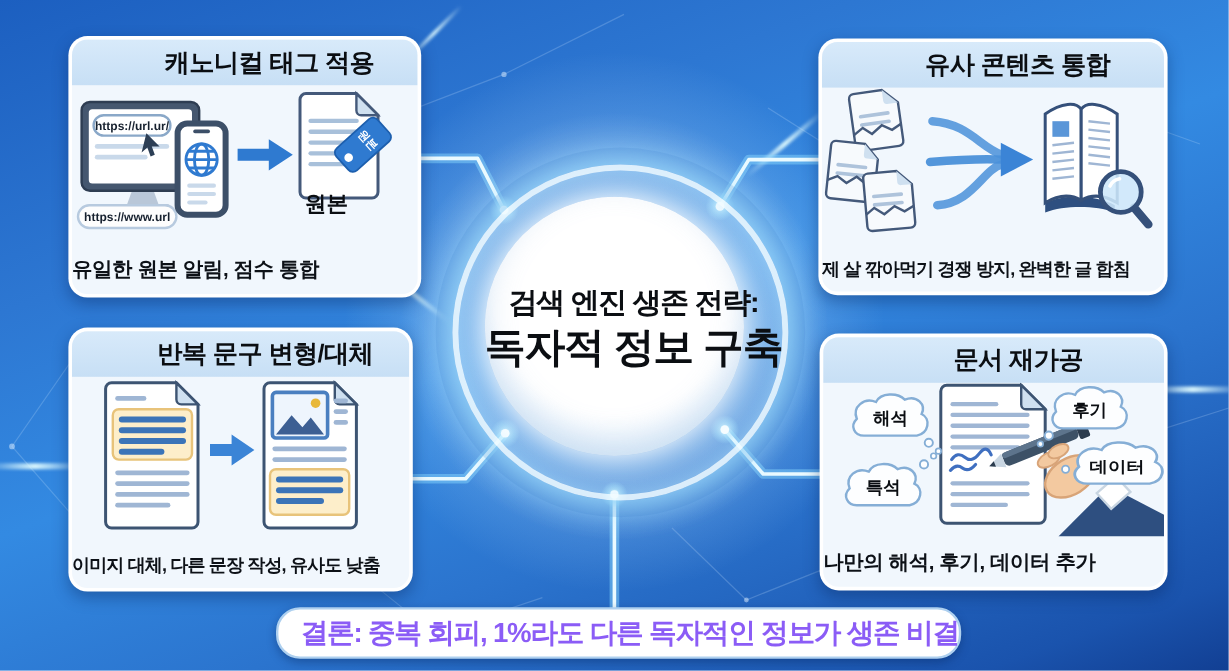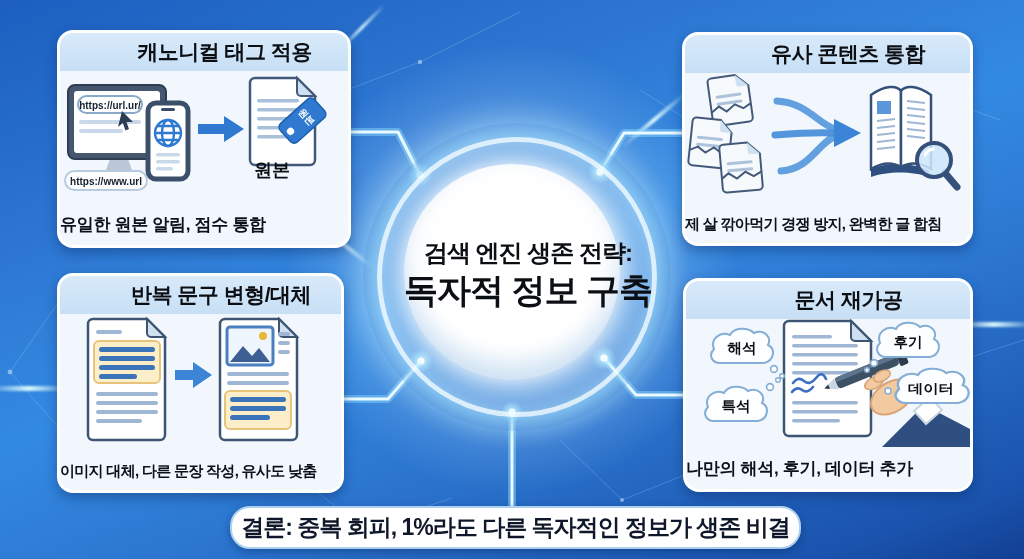--- a/index.html
+++ b/index.html
@@ -33,22 +33,22 @@
     display:flex;align-items:center;justify-content:center;
     font-weight:bold;font-size:21px;color:#0b0e12;letter-spacing:-0.5px;padding-left:41px;}
   .card-caption{position:absolute;left:0;right:0;bottom:9px;text-align:left;
     font-weight:bold;color:#0d1117;white-space:nowrap;}
   .cap-17{font-size:17px;letter-spacing:-0.3px;}
   .cap-15{font-size:15px;letter-spacing:-0.7px;}
   .card-art{position:absolute;left:0;top:38px;}
   
   .banner{position:absolute;left:230px;top:506px;width:567px;height:39px;border-radius:20px;
     background:#ffffff;border:2px solid #aed0ef;box-shadow:0 3px 8px rgba(8,38,92,.4);
-    display:flex;align-items:center;justify-content:center;
-    font-weight:bold;font-size:23px;color:#0f172a;letter-spacing:-1px;white-space:nowrap;}
+    display:flex;align-items:center;justify-content:flex-end;
+    font-weight:bold;font-size:23px;color:#8b5cf6;letter-spacing:-1px;white-space:nowrap;}
   svg text{font-family:"Liberation Sans", sans-serif;}
 </style>
 </head>
 <body>
 
 <div class="stage">
 
   <svg class="layer" width="1024" height="559" viewBox="0 0 1024 559">
     <g stroke="#cfe6ff" stroke-width="1" fill="none" opacity="0.22">
       <polyline points="150,120 215,42 300,108 420,62 520,12"></polyline>

